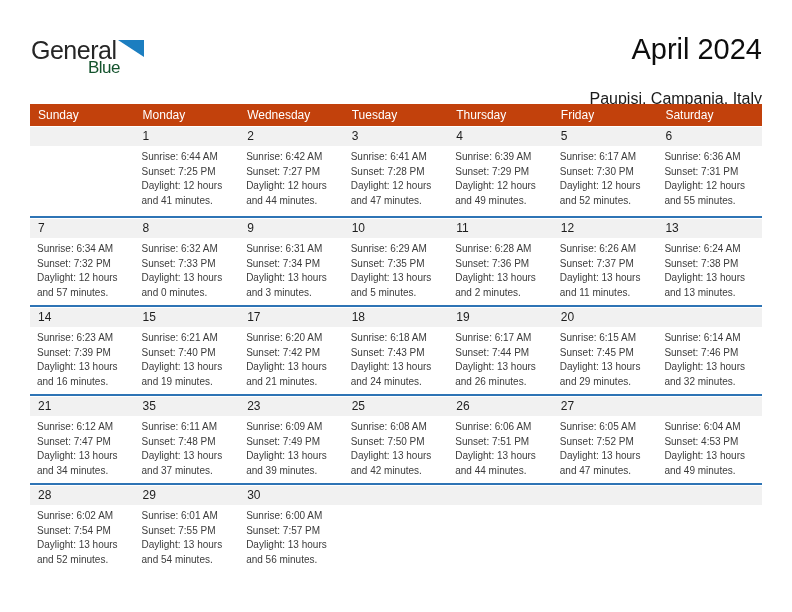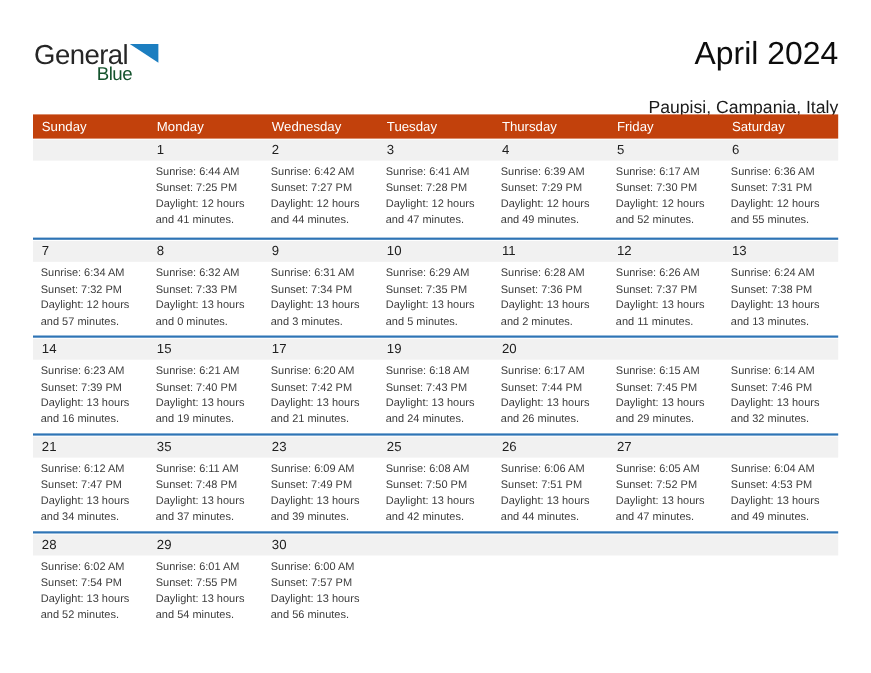--- a/index.html
+++ b/index.html
@@ -164,20 +164,21 @@
               <div class="det-line">Daylight: 13 hours</div>
               <div class="det-line">and 13 minutes.</div>
             </div>
           </div>
         </div>
         <div class="week">
           <div class="band">
             <div class="num-cell">14</div>
             <div class="num-cell">15</div>
             <div class="num-cell">17</div>
+            <div class="num-cell">18</div>
             <div class="num-cell">19</div>
             <div class="num-cell">20</div>
           </div>
           <div class="details">
             <div class="det-cell">
               <div class="det-line">Sunrise: 6:23 AM</div>
               <div class="det-line">Sunset: 7:39 PM</div>
               <div class="det-line">Daylight: 13 hours</div>
               <div class="det-line">and 16 minutes.</div>
             </div>

